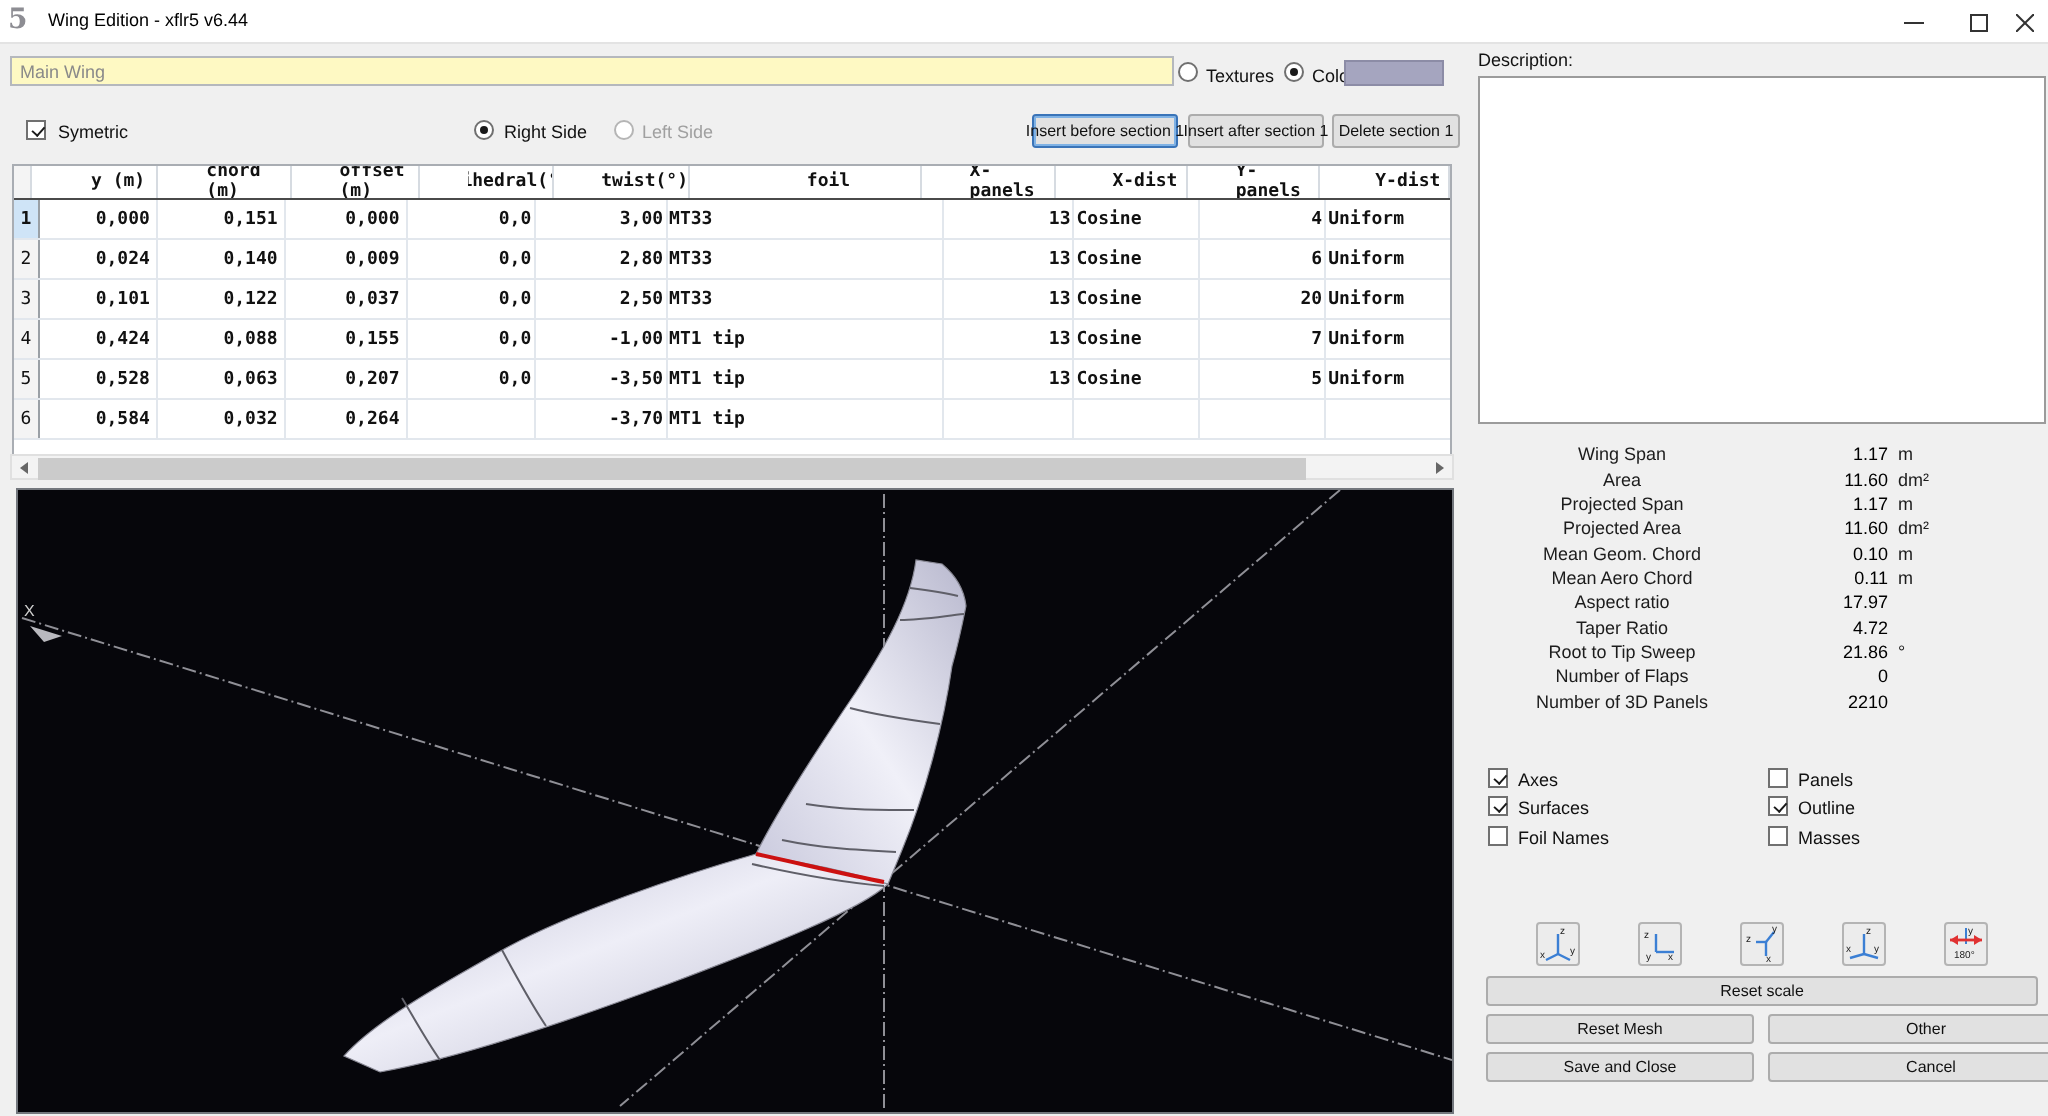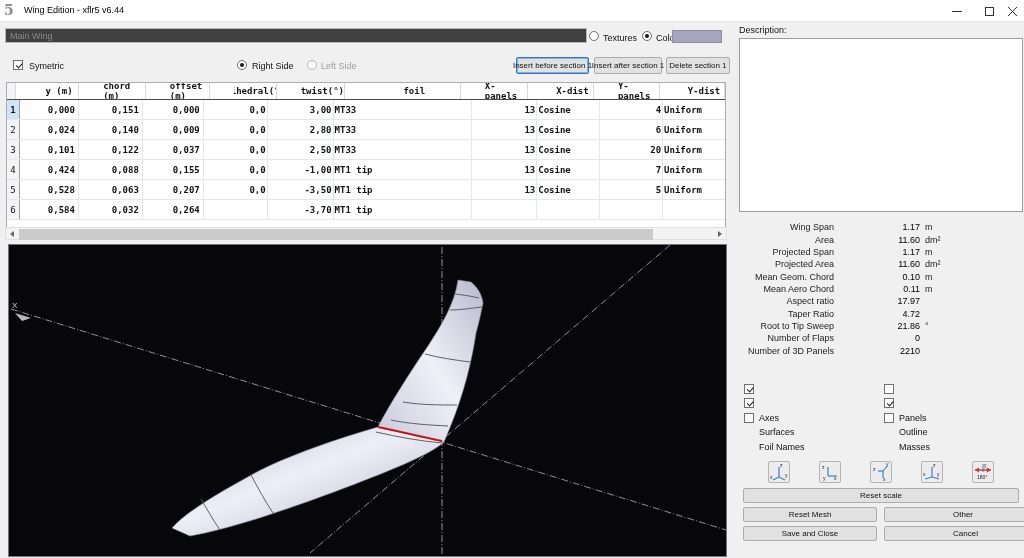--- a/index.html
+++ b/index.html
@@ -8,21 +8,21 @@
 
   
   .titlebar { position:absolute; left:0; top:0; width:1024px; height:22px; background:#ffffff; border-bottom:1px solid #e3e3e3; }
   .app-icon { position:absolute; left:4px; top:2px; width:14px; height:16px; font-family:"DejaVu Serif", serif; font-weight:bold; font-size:14px; color:#8d8d93; line-height:16px; }
   .title-text { position:absolute; left:24px; top:5px; font-size:9px; color:#000; }
   .winbtn { position:absolute; top:0; height:22px; width:30px; display:flex; align-items:center; justify-content:center; }
   .winbtn svg { display:block; }
   .wb-min { left:942px; } .wb-max { left:974px; } .wb-close { left:1000px; width:24px; }
 
   
-  .name-input { position:absolute; left:5px; top:28px; width:582px; height:15px; border:1px solid #b5b8bd; background:#404040; color:#8a8a8a; font-size:9px; padding:0 4px; font-family:"Liberation Sans", sans-serif; }
+  .name-input { position:absolute; left:5px; top:28px; width:582px; height:15px; border:1px solid #b5b8bd; background:#fef9c3; color:#8a8a8a; font-size:9px; padding:0 4px; font-family:"Liberation Sans", sans-serif; }
   .radio { width:10px; height:10px; border:1px solid #707070; border-radius:50%; background:#fff; position:absolute; }
   .radio.sel::after { content:""; position:absolute; left:2px; top:2px; width:4px; height:4px; border-radius:50%; background:#1a1a1a; }
   .radio.dis { border-color:#b5b5b5; }
   .lbl { position:absolute; font-size:9px; color:#111; white-space:nowrap; }
   .lbl.dis { color:#a0a0a0; }
   .swatch { position:absolute; left:672px; top:30px; width:50px; height:13px; background:#a5a5bf; border:1px solid #8c8ca6; }
 
   .chk { width:10px; height:10px; border:1px solid #707070; background:#fff; position:absolute; }
   .chk.checked::after { content:""; position:absolute; left:1.5px; top:2px; width:5px; height:2.5px; border-left:1.6px solid #1a1a1a; border-bottom:1.6px solid #1a1a1a; transform:rotate(-48deg); }
 
@@ -53,25 +53,25 @@
   
   .viewport { position:absolute; left:8px; top:244px; width:719px; height:313px; background:#06060b; border:1px solid #73777d; }
   .viewport svg { display:block; }
 
   
   .desc-label { position:absolute; left:739px; top:25px; font-size:9px; }
   .desc-box { position:absolute; left:739px; top:38px; width:284px; height:174px; background:#fff; border:1px solid #9b9b9b; resize:none; font-family:"Liberation Sans", sans-serif; font-size:9px; }
 
   .stats { position:absolute; left:740px; top:221px; width:280px; }
   .srow { display:flex; height:12.35px; align-items:center; }
-  .slabel { width:94px; text-align:right; color:#1c1c1c; }
+  .slabel { width:94px; text-align:center; color:#1c1c1c;margin-left:24px; }
   .svalue { width:86px; text-align:right; color:#000; }
   .sunit { width:40px; text-align:left; padding-left:5px; color:#1c1c1c; }
 
-  .optlbl { position:absolute; font-size:9px;margin-top:28px; }
+  .optlbl { position:absolute; font-size:9px; }
 
   .viewbtn { position:absolute; top:461px; width:22px; height:22px; background:#ececec; border:1px solid #b4b4b4; border-radius:2px; display:flex; align-items:center; justify-content:center; }
   .viewbtn svg { display:block; }
   .axis-letter { font-family:"Liberation Sans", sans-serif; font-size:5px; fill:#222; }
 
   .drop-arrow { width:0; height:0; border-left:3.5px solid transparent; border-right:3.5px solid transparent; border-top:4px solid #333; position:absolute; right:8px; top:6px; }
 </style>
 </head>
 <body>
 

